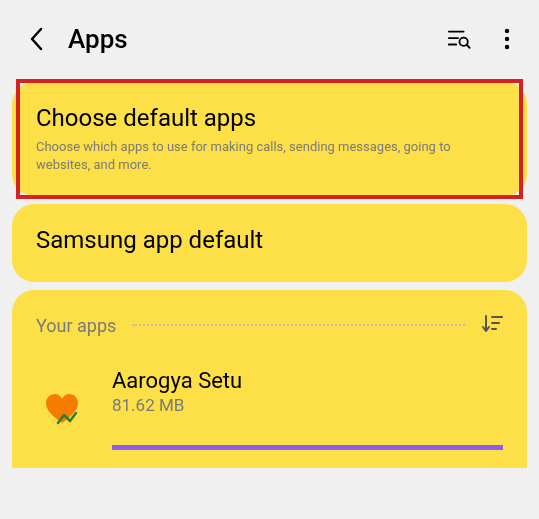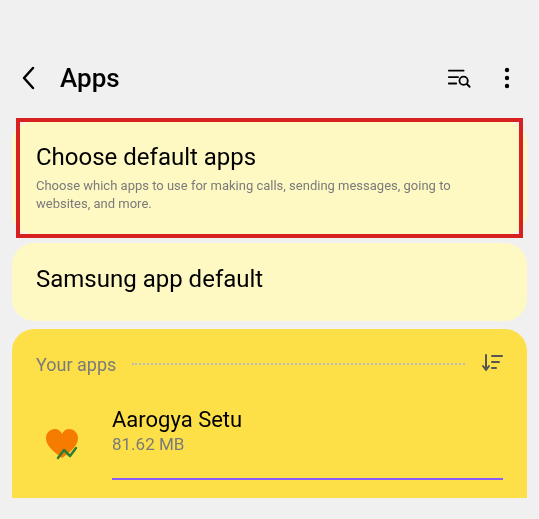--- a/index.html
+++ b/index.html
@@ -10,22 +10,21 @@
     body {
       width: 539px;
       height: 519px;
       background: #f0f0f0;
       font-family: -apple-system, BlinkMacSystemFont, 'Segoe UI', Roboto, sans-serif;
       overflow: hidden;
     }
     .header {
       display: flex;
       align-items: center;
-      padding: 24px 20px 20px 16px;
-      margin-top: 39px;
+      padding: 24px 20px 20px 24px;
     }
     .back-icon {
       width: 24px;
       height: 24px;
       display: flex;
       align-items: center;
       justify-content: center;
       margin-right: 20px;
     }
     .header-title {
@@ -40,21 +39,21 @@
       gap: 24px;
     }
     .search-icon, .more-icon {
       width: 24px;
       height: 24px;
       display: flex;
       align-items: center;
       justify-content: center;
     }
     .card {
-      background: #fef9c3;
+      background: #fde047;
       border-radius: 22px;
       margin: 8px 12px;
       padding: 22px 24px;
     }
     .card-highlighted {
       position: relative;
     }
     .highlight-box {
       position: absolute;
       top: -3px;
@@ -109,22 +108,22 @@
     .app-icon-container {
       width: 52px;
       height: 52px;
       margin-right: 24px;
       display: flex;
       align-items: center;
       justify-content: center;
     }
     .app-info {
       flex: 1;
-      border-bottom: 2px solid #8b5cf6;
-      padding-bottom: 24px;
+      border-bottom: 5px solid #8b5cf6;
+      padding-bottom: 30px;
     }
     .app-name {
       font-size: 22px;
       font-weight: 400;
       color: #000;
       margin-bottom: 2px;
     }
     .app-size {
       font-size: 17px;
       color: #7a7a7a;

